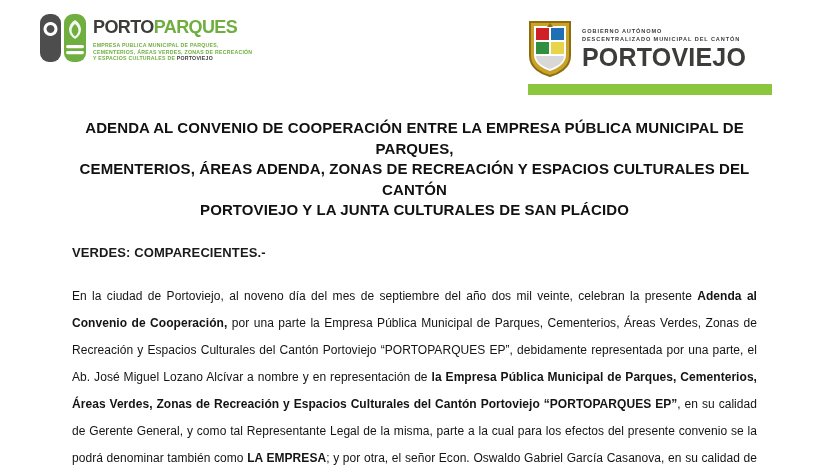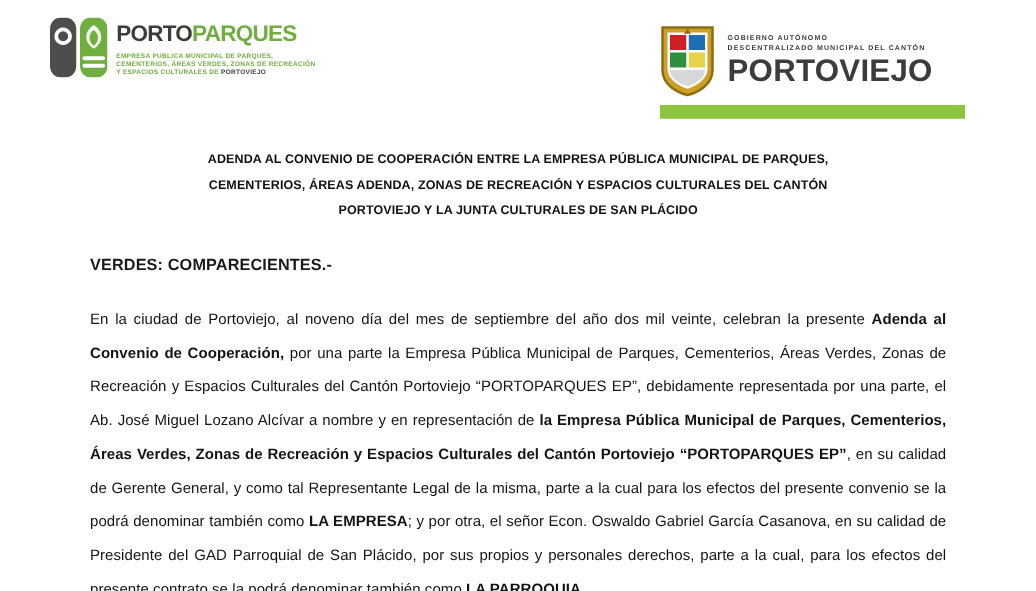--- a/index.html
+++ b/index.html
@@ -128,21 +128,21 @@
     position: absolute;
     left: 0;
     top: 118px;
     width: 829px;
   }
 
   .title {
     margin: 0 auto;
     width: 672px;
     text-align: center;
-    font-size: 10px;
+    font-size: 15px;
     font-weight: bold;
     line-height: 20.5px;
     letter-spacing: 0.1px;
     color: #111;
   }
 
   .clause-head {
     margin: 24px 0 0 72px;
     font-size: 13px;
     font-weight: bold;

